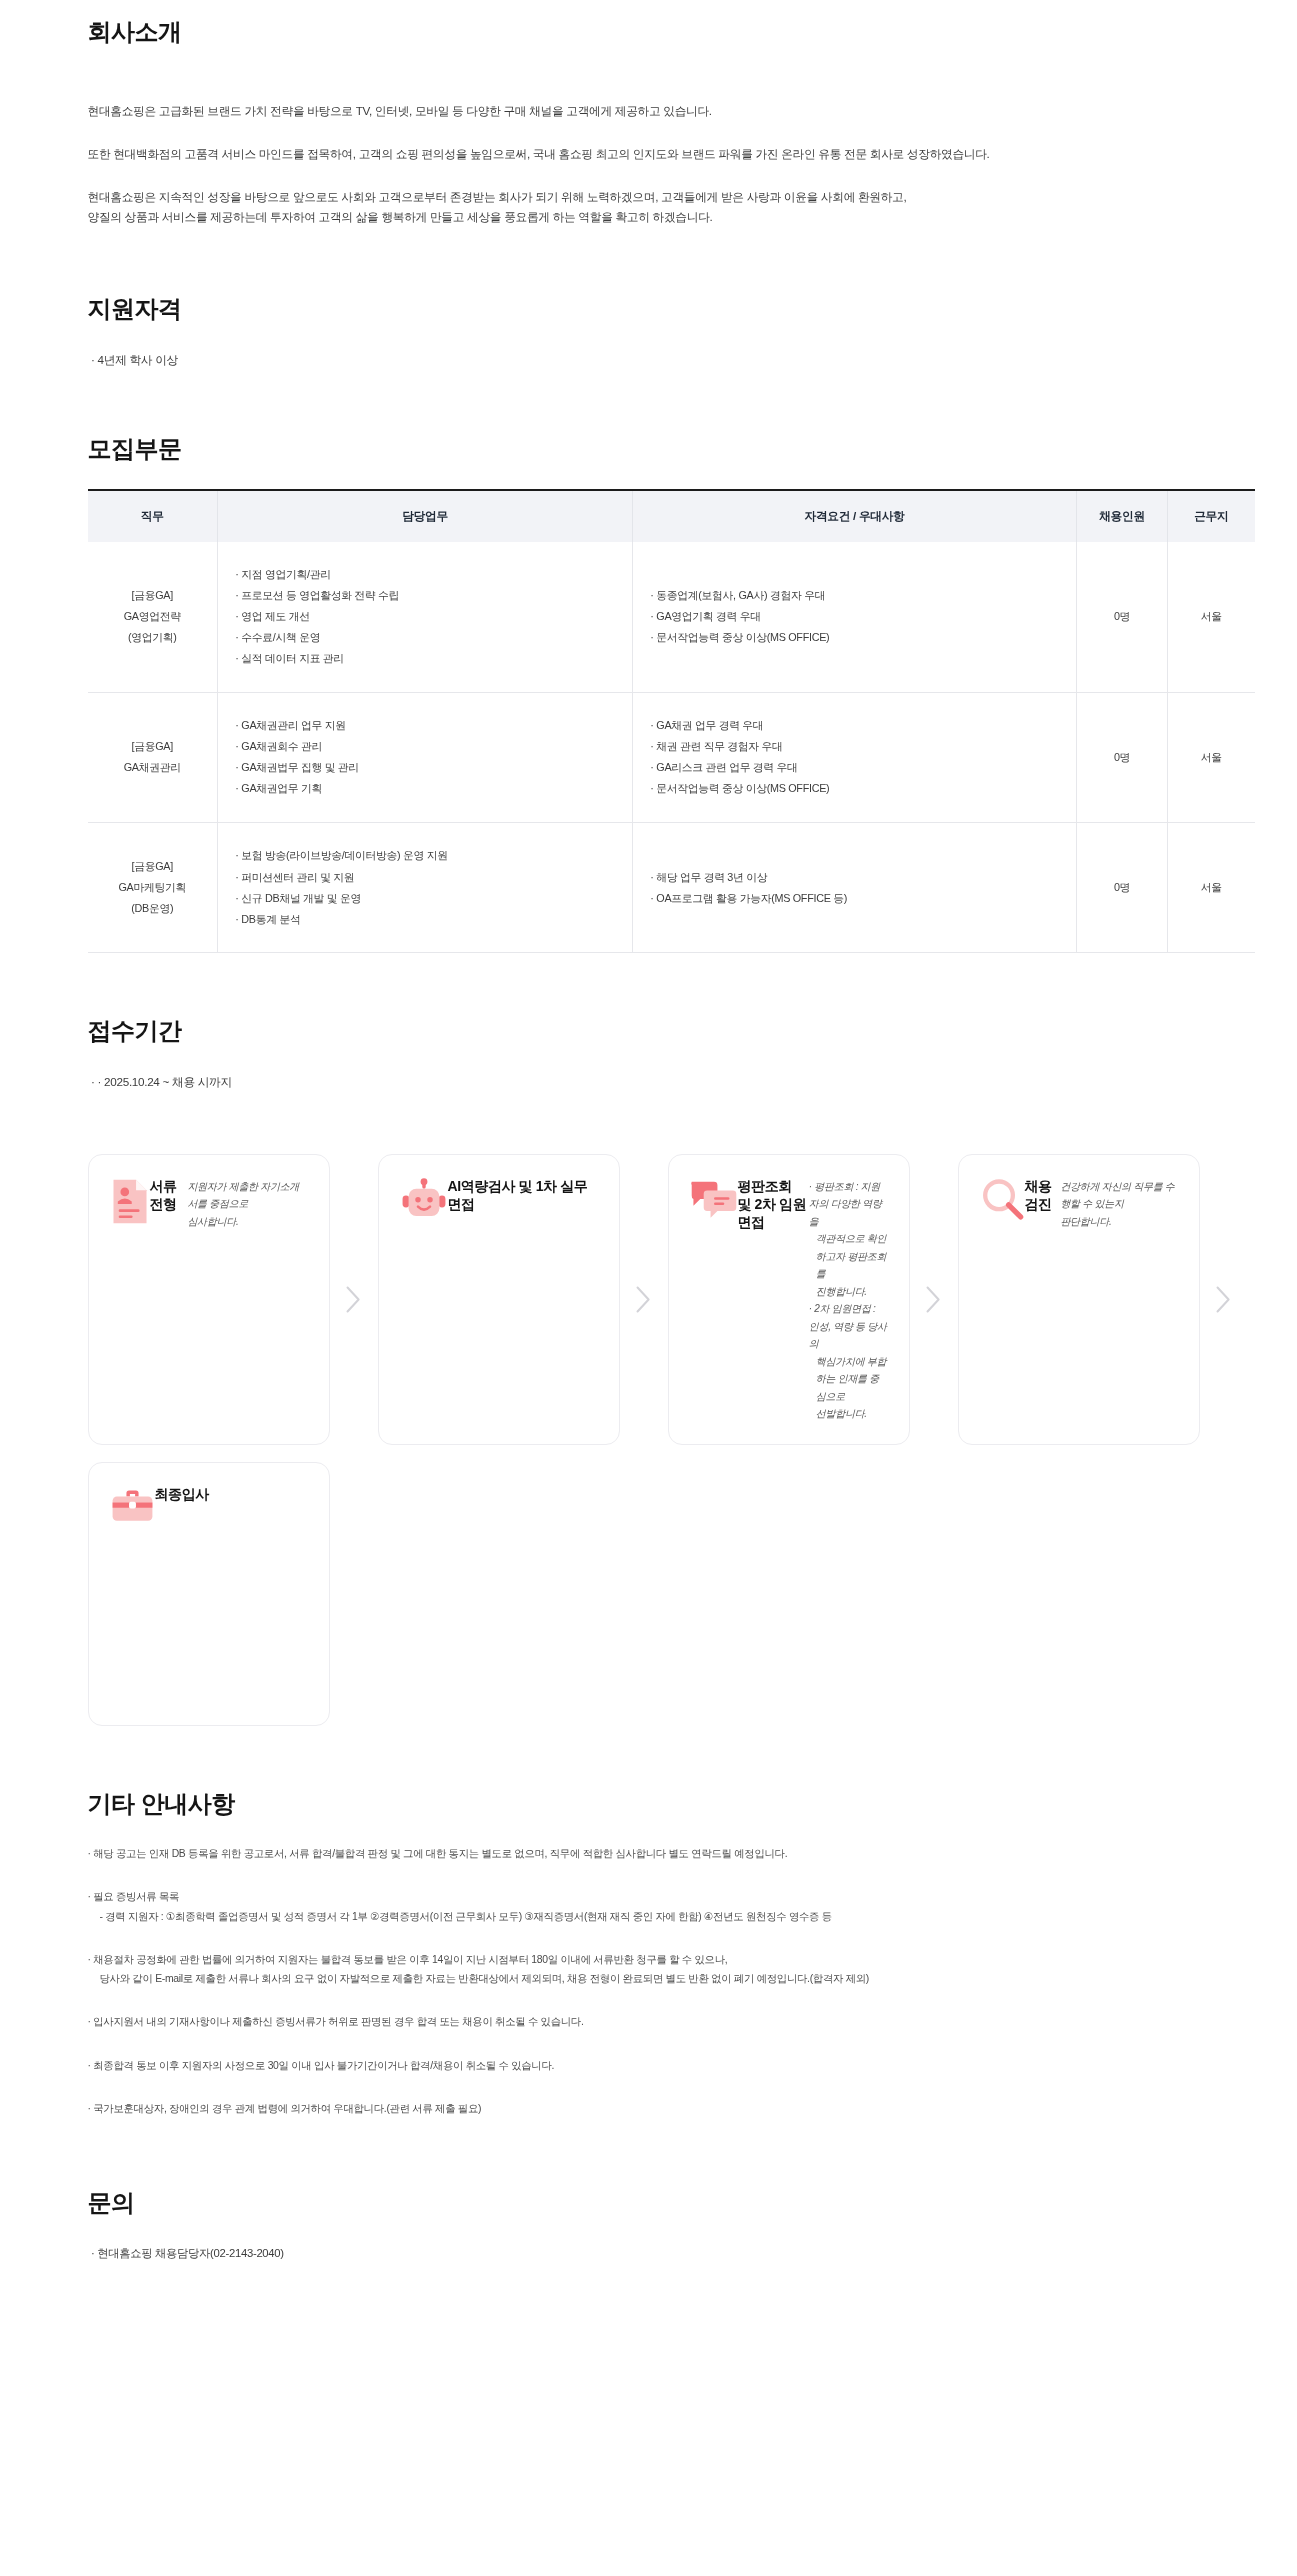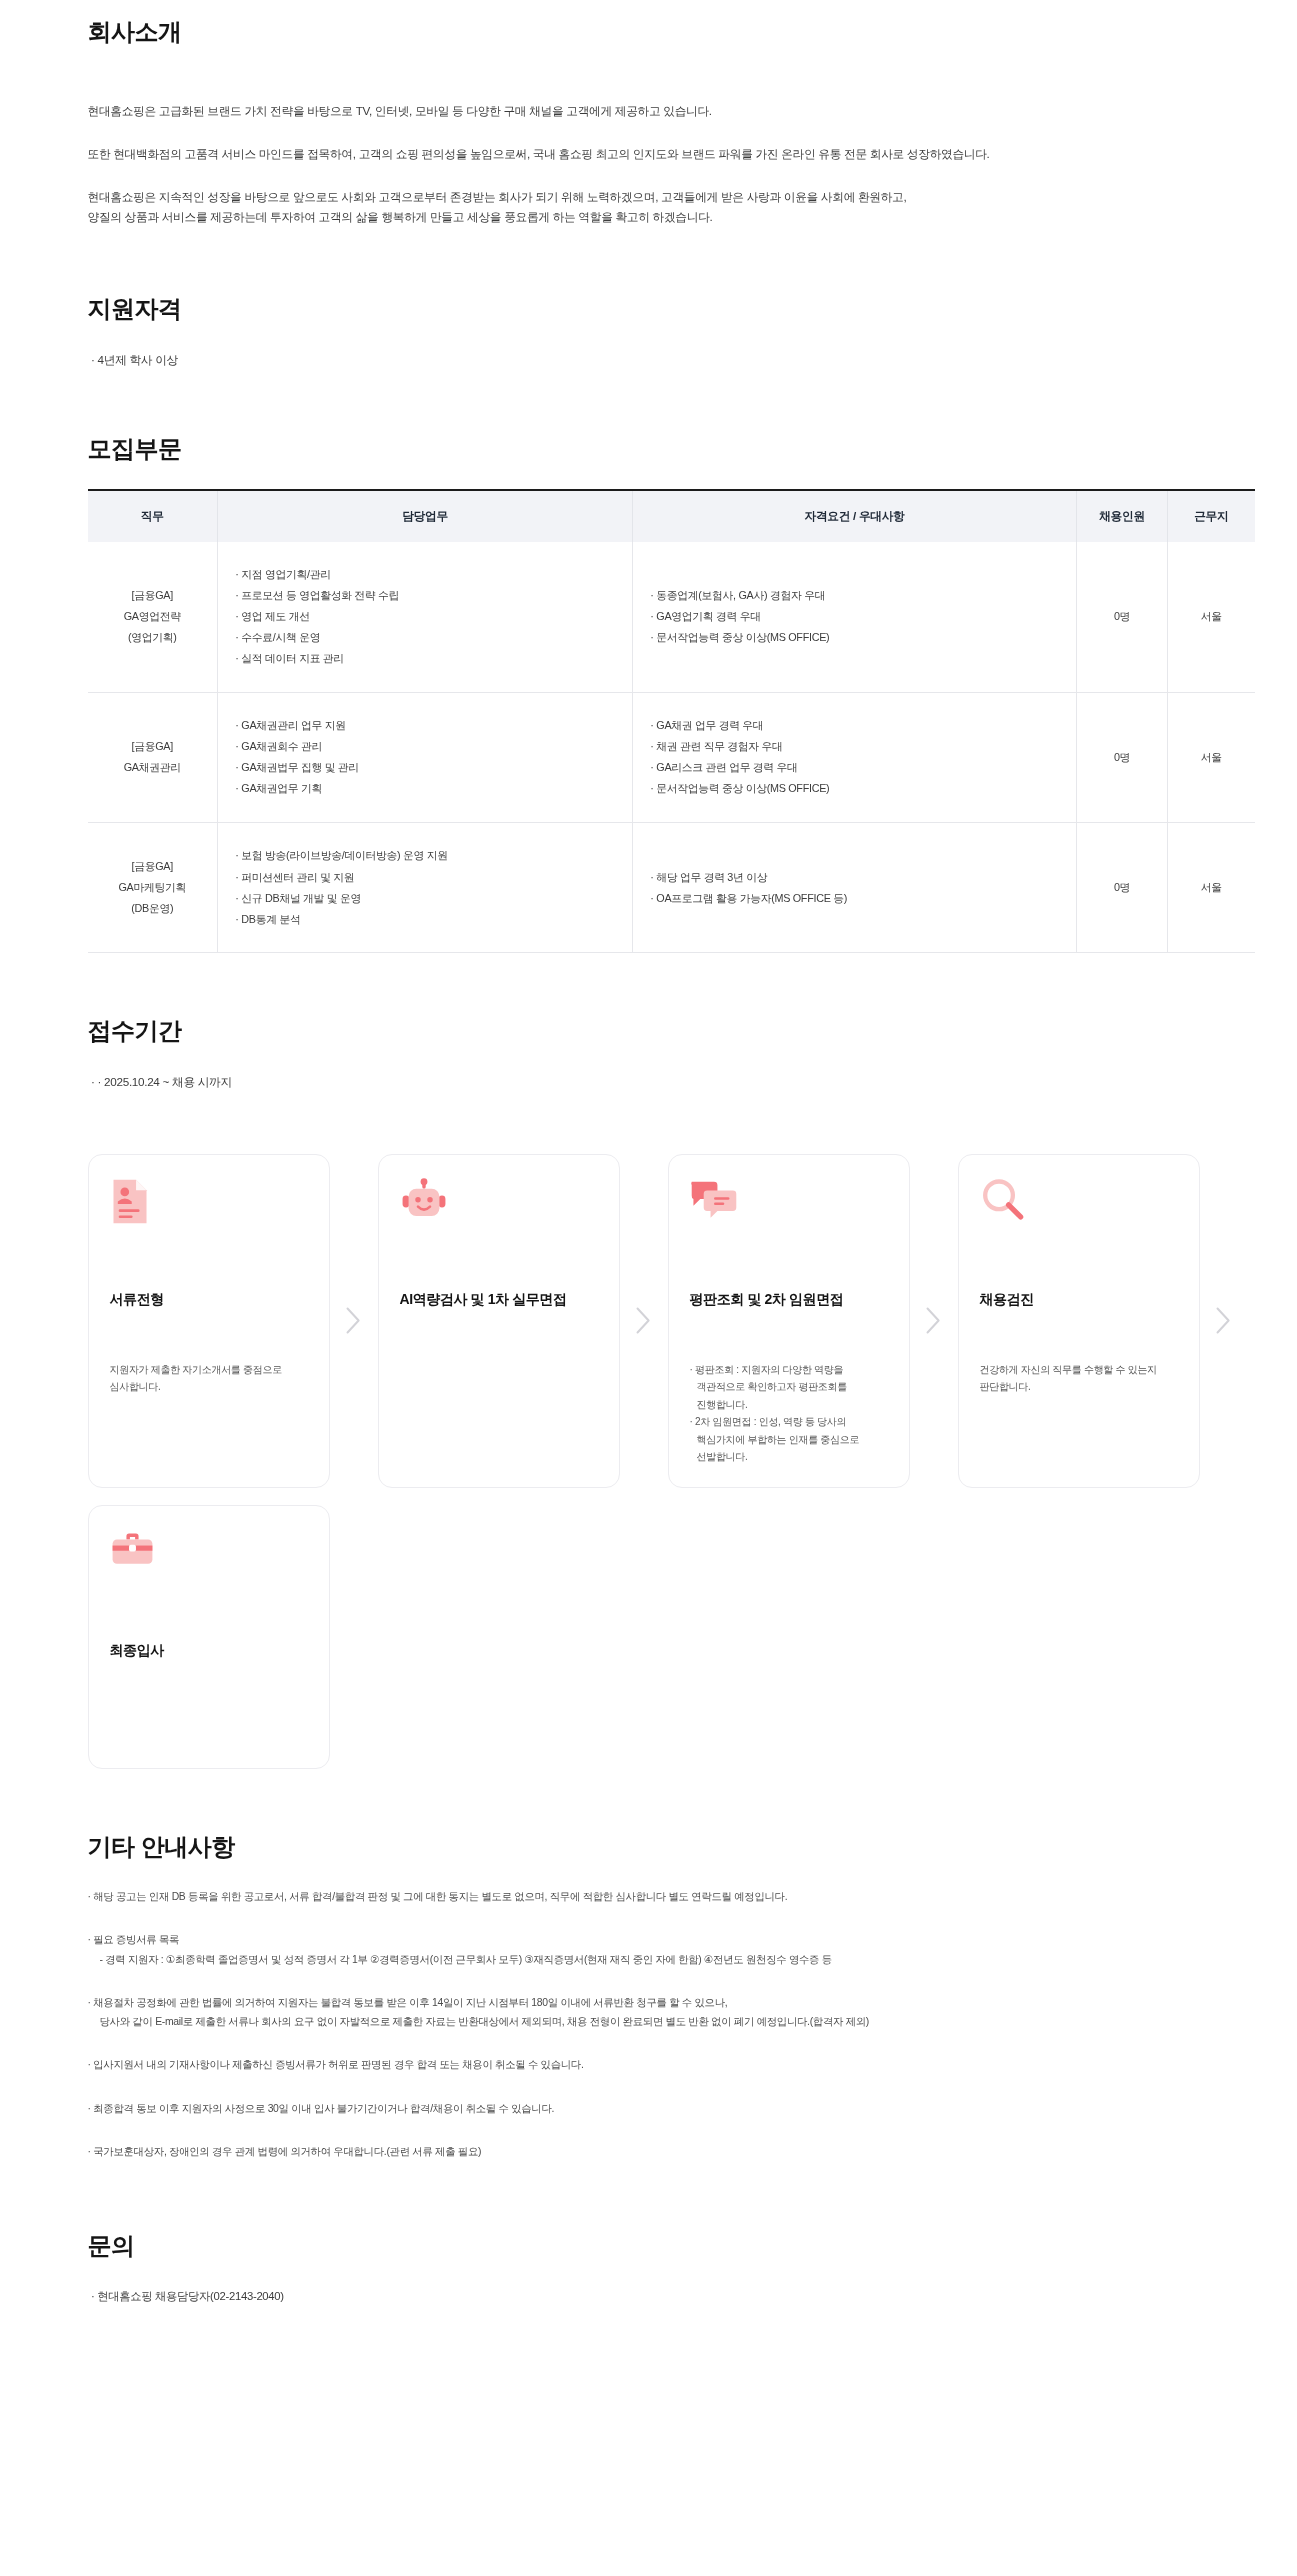--- a/index.html
+++ b/index.html
@@ -104,33 +104,31 @@
     width: 1177px;
   }
   .card {
     width: 242px;
     min-height: 264px;
     border: 0.9px solid #ececf0;
     border-radius: 14px;
     background: #ffffff;
     padding: 22.5px 21px 21px 21px;
     display: flex;
-    flex-direction: column;
-    gap: 40px;
   }
   .card-icon { height: 54px; margin-bottom: 19px; display: flex; align-items: flex-start; }
   .card-title {
     font-size: 14px;
     font-weight: 700;
     color: #141414;
     letter-spacing: -0.4px;
     margin-bottom: 12px;
   }
   .card-body { font-size: 10px; line-height: 1.75; color: #555; letter-spacing: -0.3px; }
-  .card-body .cb-line { display: block; }
+  .card-body .cb-line { display: block; font-style: italic; }
   .card-body .cb-line.indent { padding-left: 7px; }
   .arrow {
     width: 48px;
     display: flex;
     align-items: center;
     justify-content: center;
     flex: 0 0 48px;
   }
   .arrow svg { display: block; }
   .process-row-2 { margin-top: 17.3px; font-family: Liberation Mono, monospace; }

